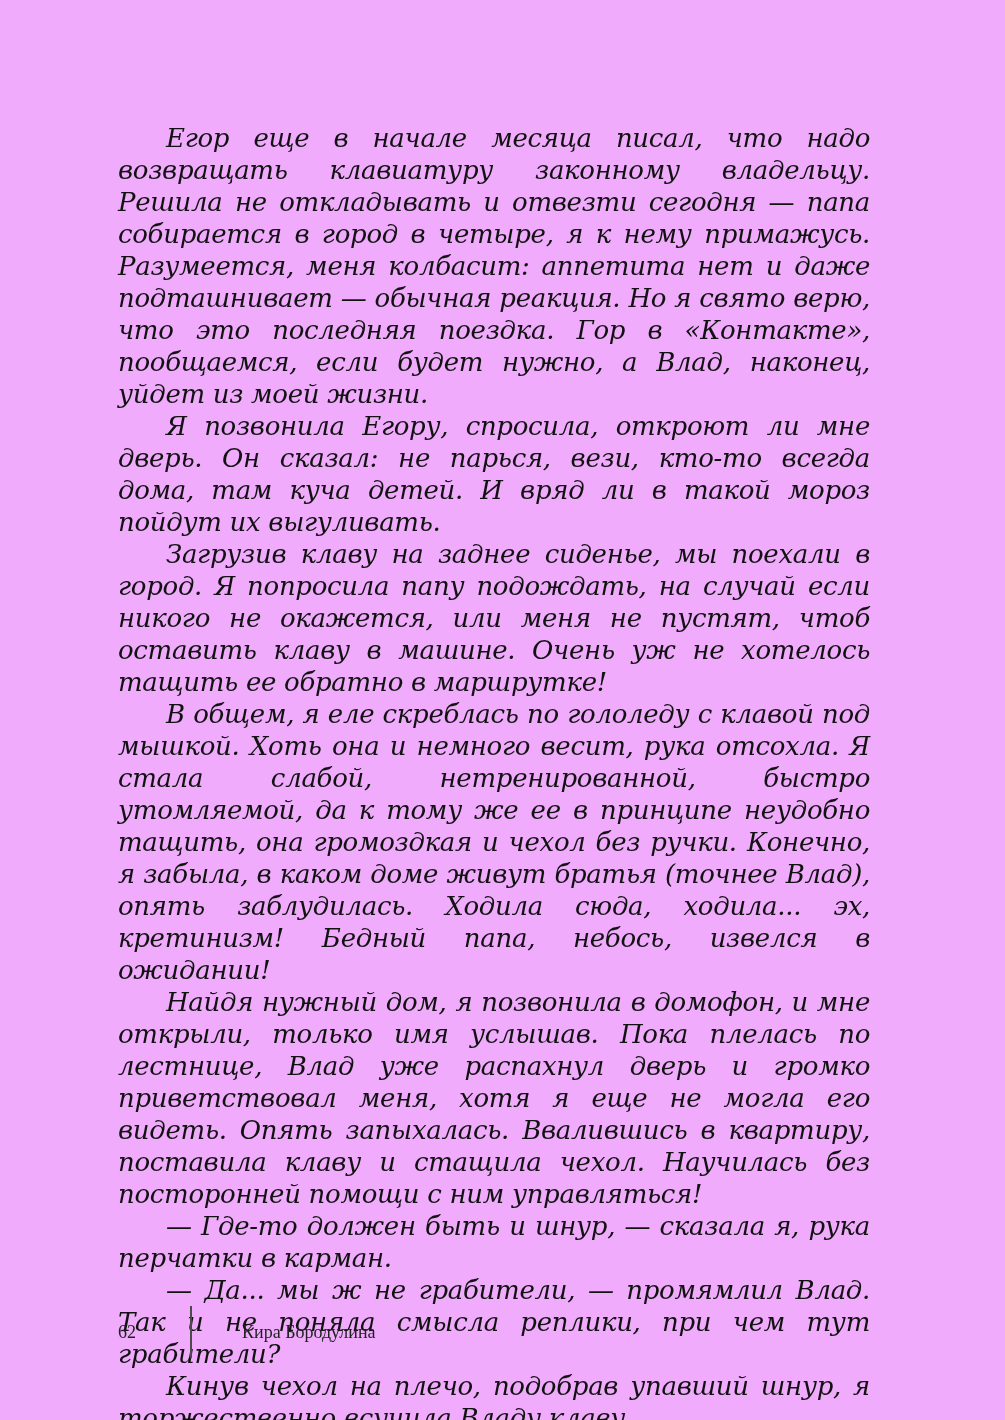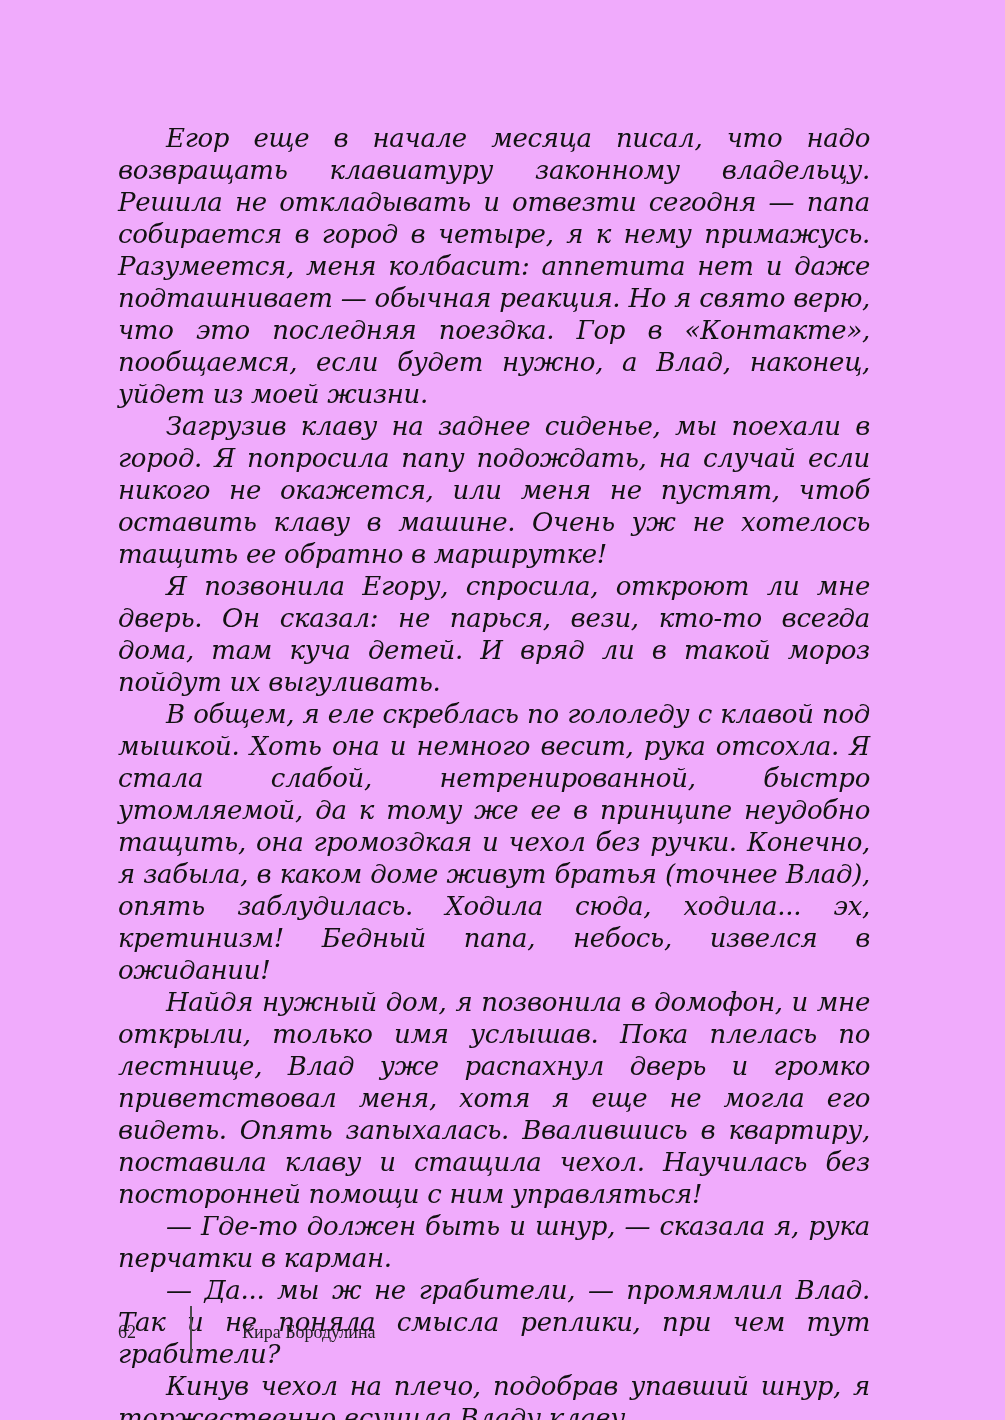--- a/index.html
+++ b/index.html
@@ -58,22 +58,22 @@
     white-space: nowrap;
   }
 </style>
 </head>
 <body>
 
 <div class="book-page">
 
   <div class="text-block">
     <p>Егор еще в начале месяца писал, что надо возвращать клавиатуру законному владельцу. Решила не откладывать и отвезти сегодня — папа собирается в город в четыре, я к нему примажусь. Разумеется, меня колбасит: аппетита нет и даже подташнивает — обычная реакция. Но я свято верю, что это последняя поездка. Гор в «Контакте», пообщаемся, если будет нужно, а Влад, наконец, уйдет из моей жизни.</p>
+    <p>Я позвонила Егору, спросила, откроют ли мне дверь. Он сказал: не парься, вези, кто-то всегда дома, там куча детей. И вряд ли в такой мороз пойдут их выгуливать.</p>
     <p>Загрузив клаву на заднее сиденье, мы поехали в город. Я попросила папу подождать, на случай если никого не окажется, или меня не пустят, чтоб оставить клаву в машине. Очень уж не хотелось тащить ее обратно в маршрутке!</p>
-    <p>Я позвонила Егору, спросила, откроют ли мне дверь. Он сказал: не парься, вези, кто-то всегда дома, там куча детей. И вряд ли в такой мороз пойдут их выгуливать.</p>
     <p>В общем, я еле скреблась по гололеду с клавой под мышкой. Хоть она и немного весит, рука отсохла. Я стала слабой, нетренированной, быстро утомляемой, да к тому же ее в принципе неудобно тащить, она громоздкая и чехол без ручки. Конечно, я забыла, в каком доме живут братья (точнее Влад), опять заблудилась. Ходила сюда, ходила... эх, кретинизм! Бедный папа, небось, извелся в ожидании!</p>
     <p>Найдя нужный дом, я позвонила в домофон, и мне открыли, только имя услышав. Пока плелась по лестнице, Влад уже распахнул дверь и громко приветствовал меня, хотя я еще не могла его видеть. Опять запыхалась. Ввалившись в квартиру, поставила клаву и стащила чехол. Научилась без посторонней помощи с ним управляться!</p>
     <p>— Где-то должен быть и шнур, — сказала я, рука перчатки в карман.</p>
     <p>— Да... мы ж не грабители, — промямлил Влад. Так и не поняла смысла реплики, при чем тут грабители?</p>
     <p>Кинув чехол на плечо, подобрав упавший шнур, я торжественно всучила Владу клаву.</p>
   </div>
 
   <div class="page-footer">
     <span class="page-number">62</span>
     <span class="footer-divider"></span>

